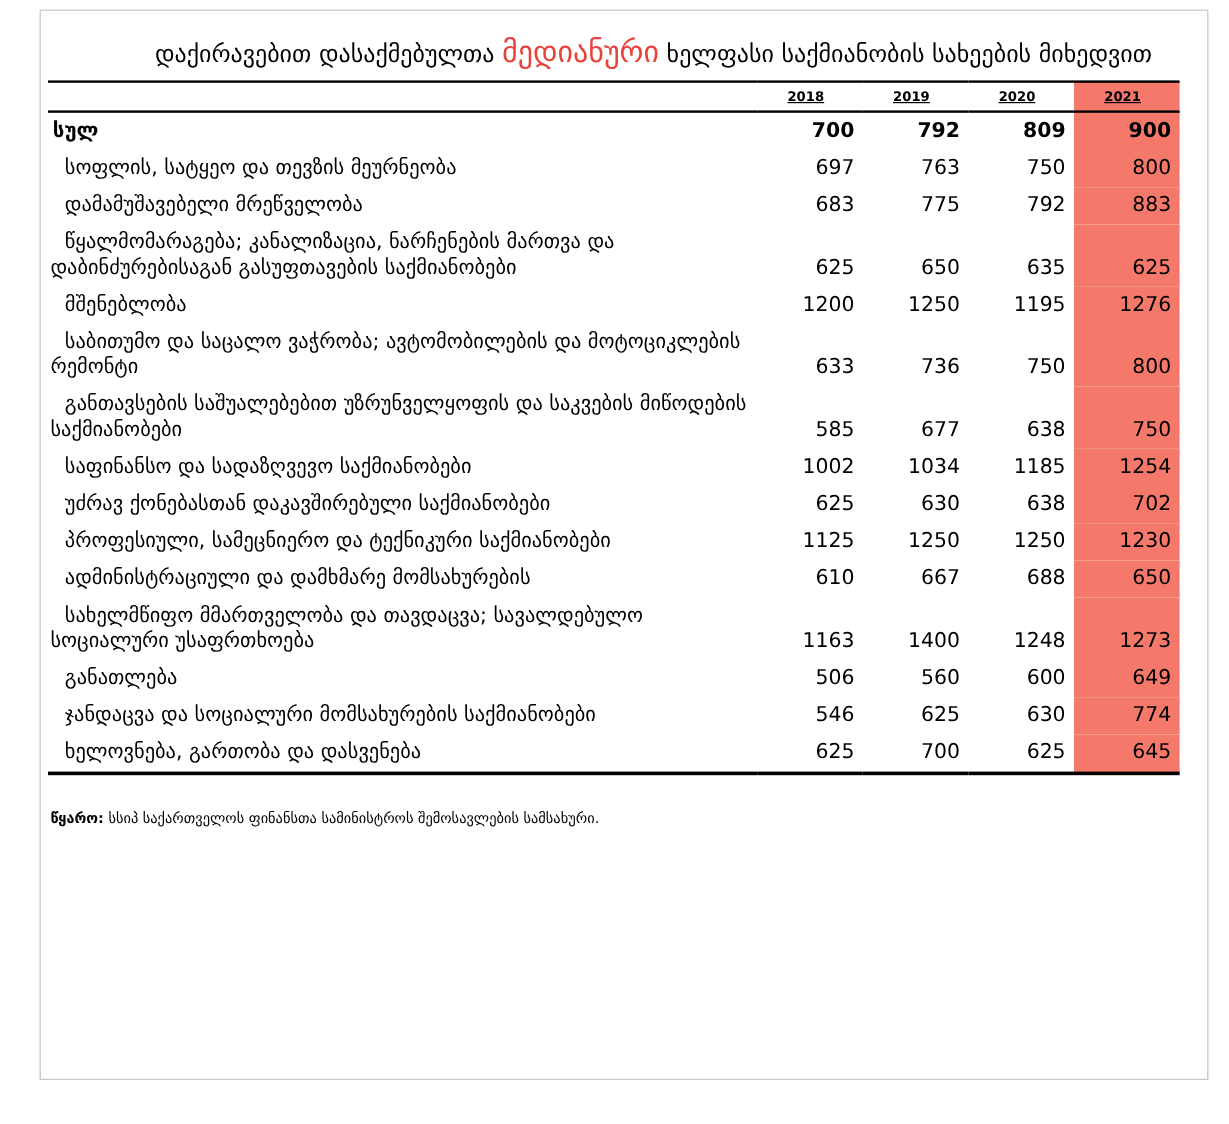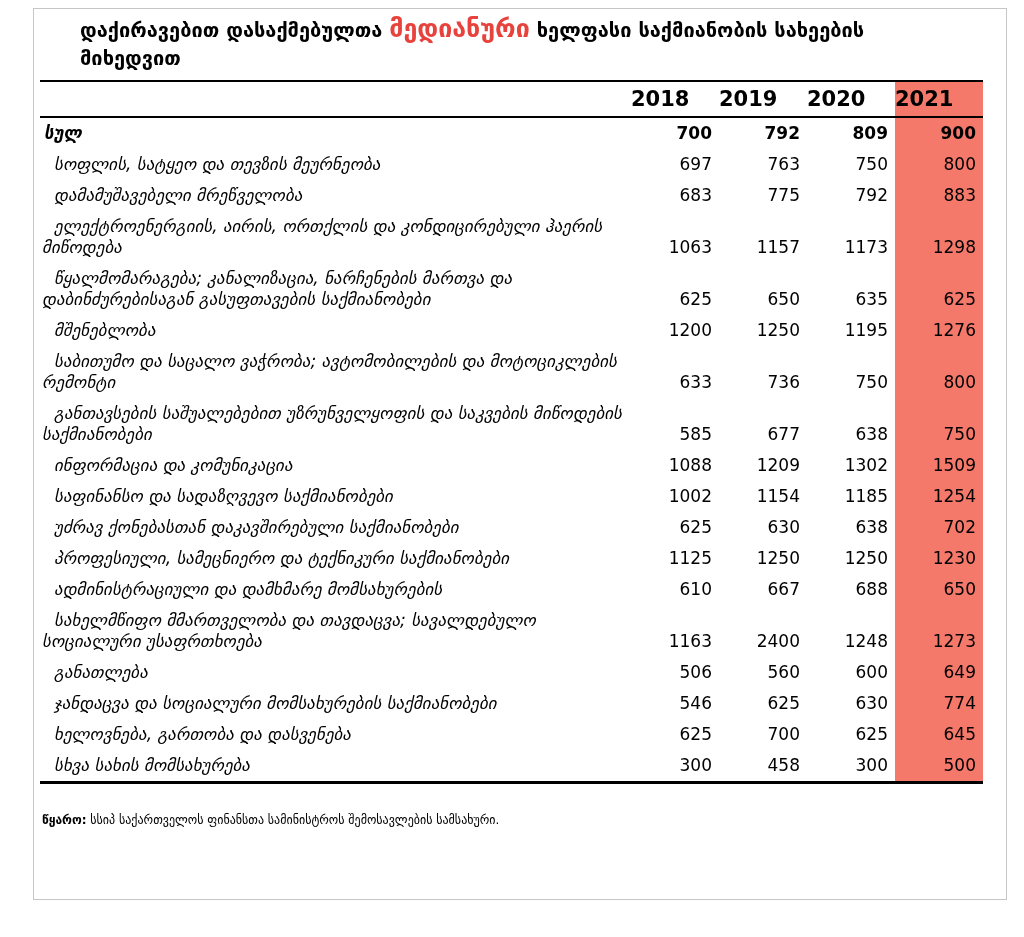--- a/index.html
+++ b/index.html
@@ -19,58 +19,58 @@
     position: absolute;
     left: 33px;
     top: 8px;
     width: 974px;
     min-height: 892px;
     border: 1px solid #c6c6c6;
     background: #fff;
     padding: 6px 0 14px 0;
   }
   .title {
-    text-align: left;
-    font-weight: bold;
+    text-align: right;
+    font-weight: normal;
     font-size: 20px;
     line-height: 28px;
-    margin: 0 auto 8px auto;
+    margin: 15px auto 8px auto;
     max-width: 880px;
   }
   .title .hl-word {
     color: var(--red, #e8423c);
     font-size: 25px;
   }
   table.data {
     border-collapse: collapse;
     table-layout: fixed;
     width: 943px;
     margin-left: 6px;
     border-top: 2px solid #000;
     border-bottom: 3px solid #000;
   }
   col.c-label { width: 591px; }
   col.c-num   { width: 88px; }
   thead tr { border-bottom: 2px solid #000; }
   th.year {
-    font-size: 21px;
+    font-size: 11px;
     font-weight: bold;
-    text-align: left;
+    text-align: center;
     padding: 5px 7px 5px 0;
     vertical-align: bottom;
+    text-decoration: underline;
   }
   td {
     font-size: 17px;
     vertical-align: bottom;
     line-height: 21px;
   }
   td.label {
     padding: 5px 4px 5px 2px;
     text-indent: 12px;
-    font-style: italic;
   }
   td.num {
     text-align: right;
     padding: 5px 7px 5px 0;
     white-space: nowrap;
   }
   tr.total td { font-weight: bold; }
   tr.total td.label { text-indent: 2px; }
   .hl { background: var(--hl, #f5796b); margin-top: 46px; }
   .source {
@@ -121,27 +121,20 @@
             <td class="num hl">800</td>
           </tr>
           <tr>
             <td class="label">დამამუშავებელი მრეწველობა</td>
             <td class="num">683</td>
             <td class="num">775</td>
             <td class="num">792</td>
             <td class="num hl">883</td>
           </tr>
           <tr>
-            <td class="label">ელექტროენერგიის, აირის, ორთქლის და კონდიცირებული ჰაერის მიწოდება</td>
-            <td class="num">1063</td>
-            <td class="num">1157</td>
-            <td class="num">1173</td>
-            <td class="num hl">1298</td>
-          </tr>
-          <tr>
             <td class="label">წყალმომარაგება; კანალიზაცია, ნარჩენების მართვა და დაბინძურებისაგან გასუფთავების საქმიანობები</td>
             <td class="num">625</td>
             <td class="num">650</td>
             <td class="num">635</td>
             <td class="num hl">625</td>
           </tr>
           <tr>
             <td class="label">მშენებლობა</td>
             <td class="num">1200</td>
             <td class="num">1250</td>
@@ -156,30 +149,23 @@
             <td class="num hl">800</td>
           </tr>
           <tr>
             <td class="label">განთავსების საშუალებებით უზრუნველყოფის და საკვების მიწოდების საქმიანობები</td>
             <td class="num">585</td>
             <td class="num">677</td>
             <td class="num">638</td>
             <td class="num hl">750</td>
           </tr>
           <tr>
-            <td class="label">ინფორმაცია და კომუნიკაცია</td>
-            <td class="num">1088</td>
-            <td class="num">1209</td>
-            <td class="num">1302</td>
-            <td class="num hl">1509</td>
-          </tr>
-          <tr>
             <td class="label">საფინანსო და სადაზღვევო საქმიანობები</td>
             <td class="num">1002</td>
-            <td class="num">1154</td>
+            <td class="num">1034</td>
             <td class="num">1185</td>
             <td class="num hl">1254</td>
           </tr>
           <tr>
             <td class="label">უძრავ ქონებასთან დაკავშირებული საქმიანობები</td>
             <td class="num">625</td>
             <td class="num">630</td>
             <td class="num">638</td>
             <td class="num hl">702</td>
           </tr>
@@ -193,21 +179,21 @@
           <tr>
             <td class="label">ადმინისტრაციული და დამხმარე მომსახურების</td>
             <td class="num">610</td>
             <td class="num">667</td>
             <td class="num">688</td>
             <td class="num hl">650</td>
           </tr>
           <tr>
             <td class="label">სახელმწიფო მმართველობა და თავდაცვა; სავალდებულო სოციალური უსაფრთხოება</td>
             <td class="num">1163</td>
-            <td class="num">2400</td>
+            <td class="num">1400</td>
             <td class="num">1248</td>
             <td class="num hl">1273</td>
           </tr>
           <tr>
             <td class="label">განათლება</td>
             <td class="num">506</td>
             <td class="num">560</td>
             <td class="num">600</td>
             <td class="num hl">649</td>
           </tr>
@@ -218,26 +204,19 @@
             <td class="num">630</td>
             <td class="num hl">774</td>
           </tr>
           <tr>
             <td class="label">ხელოვნება, გართობა და დასვენება</td>
             <td class="num">625</td>
             <td class="num">700</td>
             <td class="num">625</td>
             <td class="num hl">645</td>
           </tr>
-          <tr>
-            <td class="label">სხვა სახის მომსახურება</td>
-            <td class="num">300</td>
-            <td class="num">458</td>
-            <td class="num">300</td>
-            <td class="num hl">500</td>
-          </tr>
         </tbody>
     </table>
 
     <div class="source"><span class="src-label">წყარო:</span> <span>სსიპ საქართველოს ფინანსთა სამინისტროს შემოსავლების სამსახური.</span></div>
 
   </div>
 </div>
 
 </body></html>

